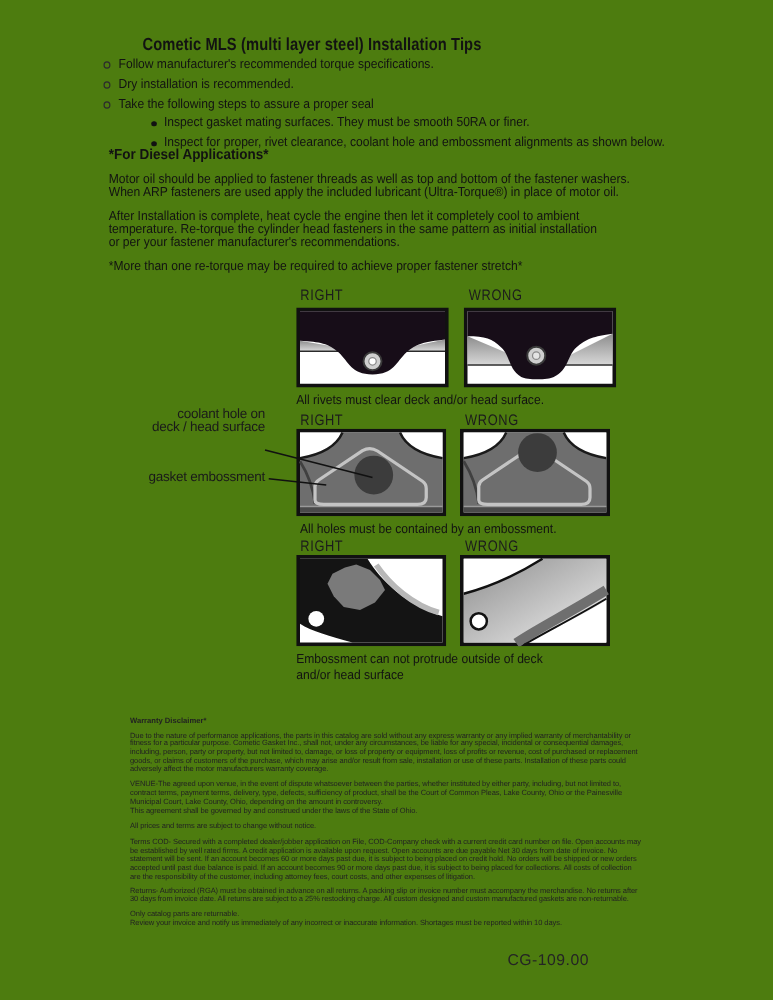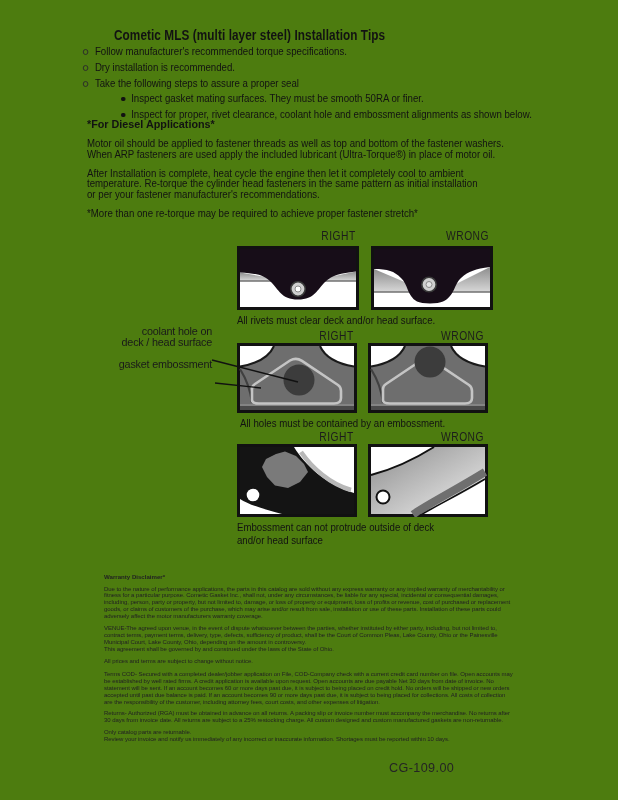--- a/index.html
+++ b/index.html
@@ -30,38 +30,38 @@
     content:""; position:absolute; left:0px; top:5.6px; width:4.5px; height:4.5px;
     background:#121212; border-radius:50%; border:none;
   }
 
   .diesel { position:absolute; left:87px; top:117px; width:470px; }
   .diesel h2 { font-size:11.6px; font-weight:700; margin-bottom:9px; white-space:nowrap; }
   .diesel p { font-size:10.4px; line-height:10.8px; margin-bottom:8px; white-space:pre-line; }
 
   .fig { position:absolute; left:237px; }
   .lblrow { display:flex; }
-  .lbl { display:inline-block; text-align:right; font-size:12.2px; letter-spacing:.6px; color:#1c1c1c; height:14px; line-height:14px; }
+  .lbl { display:inline-block; text-align:left; font-size:12.2px; letter-spacing:.6px; color:#1c1c1c; height:14px; line-height:14px; }
   .lbl > span { display:inline-block; transform:scaleX(0.84); }
   .w122 { width:122px; } .w120 { width:120px; }
   .g12 { margin-left:12px; } .g11 { margin-left:11px; }
   .boxrow { display:flex; }
   .cap { font-size:10.4px; line-height:13px; margin-top:4px; white-space:pre-line; }
   .f1boxes { margin-top:3px; }
 
   .ann { position:absolute; text-align:right; font-size:10.8px; line-height:11px; color:#1a1a1a; white-space:pre-line; letter-spacing:-0.2px; }
   .leader { position:absolute; left:205px; top:352px; pointer-events:none; }
 
   .warranty { position:absolute; left:104px; top:573px; width:440px; color:#222; }
   .warranty h3 { font-size:6.1px; font-weight:700; margin-bottom:5.5px; }
   .warranty p { font-size:6px; line-height:6.9px; letter-spacing:-0.05px; white-space:pre-line; }
   .w-p1 { margin-bottom:5px; } .w-p2 { margin-bottom:5px; } .w-p3 { margin-bottom:6.5px; }
   .w-p4 { margin-bottom:4px; }  .w-p5 { margin-bottom:5.5px; }
 
-  .footer-code { position:absolute; left:389px; top:761px; font-size:12.6px; letter-spacing:.4px; color:#242424; }
+  .footer-code { position:absolute; left:406px; top:761px; font-size:12.6px; letter-spacing:.4px; color:#242424; }
 
   svg { display:block; }
 </style>
 </head>
 <body>
 
 <div class="page">
 
   <div class="title"><span class="sq84">Cometic MLS (multi layer steel) Installation Tips</span></div>
 
@@ -151,21 +151,21 @@
         <line x1="3" y1="62" x2="117" y2="62" stroke="#9a9a9a" stroke-width="1"></line>
         <path d="M15,57 L15,46 Q15,43 18,41 L53,17.5 Q59,14 65,17.8 L101,42 Q104,44 104,48 L104,55 Q104,60.5 97,60.5 L22,60.5 Q15,60.5 15,57 Z" fill="none" stroke="#c4c4c4" stroke-width="2.6"></path>
         <circle cx="62" cy="19" r="15.5" fill="#3c3c3c"></circle>
       </svg>
     </div>
     <div class="cap sq93" style="margin-left:3px">All holes must be contained by an embossment.</div>
   </div>
 
   <div class="ann" style="left:100px; top:326px; width:112px;">coolant hole on
 deck / head surface</div>
-  <div class="ann" style="left:98px; top:359px; width:114px;">gasket embossment</div>
+  <div class="ann" style="left:98px; top:377px; width:114px;">gasket embossment</div>
   <svg class="leader" width="100" height="40" viewBox="0 0 100 40">
     <line x1="7" y1="8" x2="93" y2="30" stroke="#111" stroke-width="1.3"></line>
     <line x1="10" y1="31" x2="56" y2="36" stroke="#111" stroke-width="1.3"></line>
   </svg>
 
   <div class="fig" style="top:430px">
     <div class="lblrow">
       <span class="lbl w120"><span>RIGHT</span></span>
       <span class="lbl w120 g11"><span>WRONG</span></span>
     </div>

